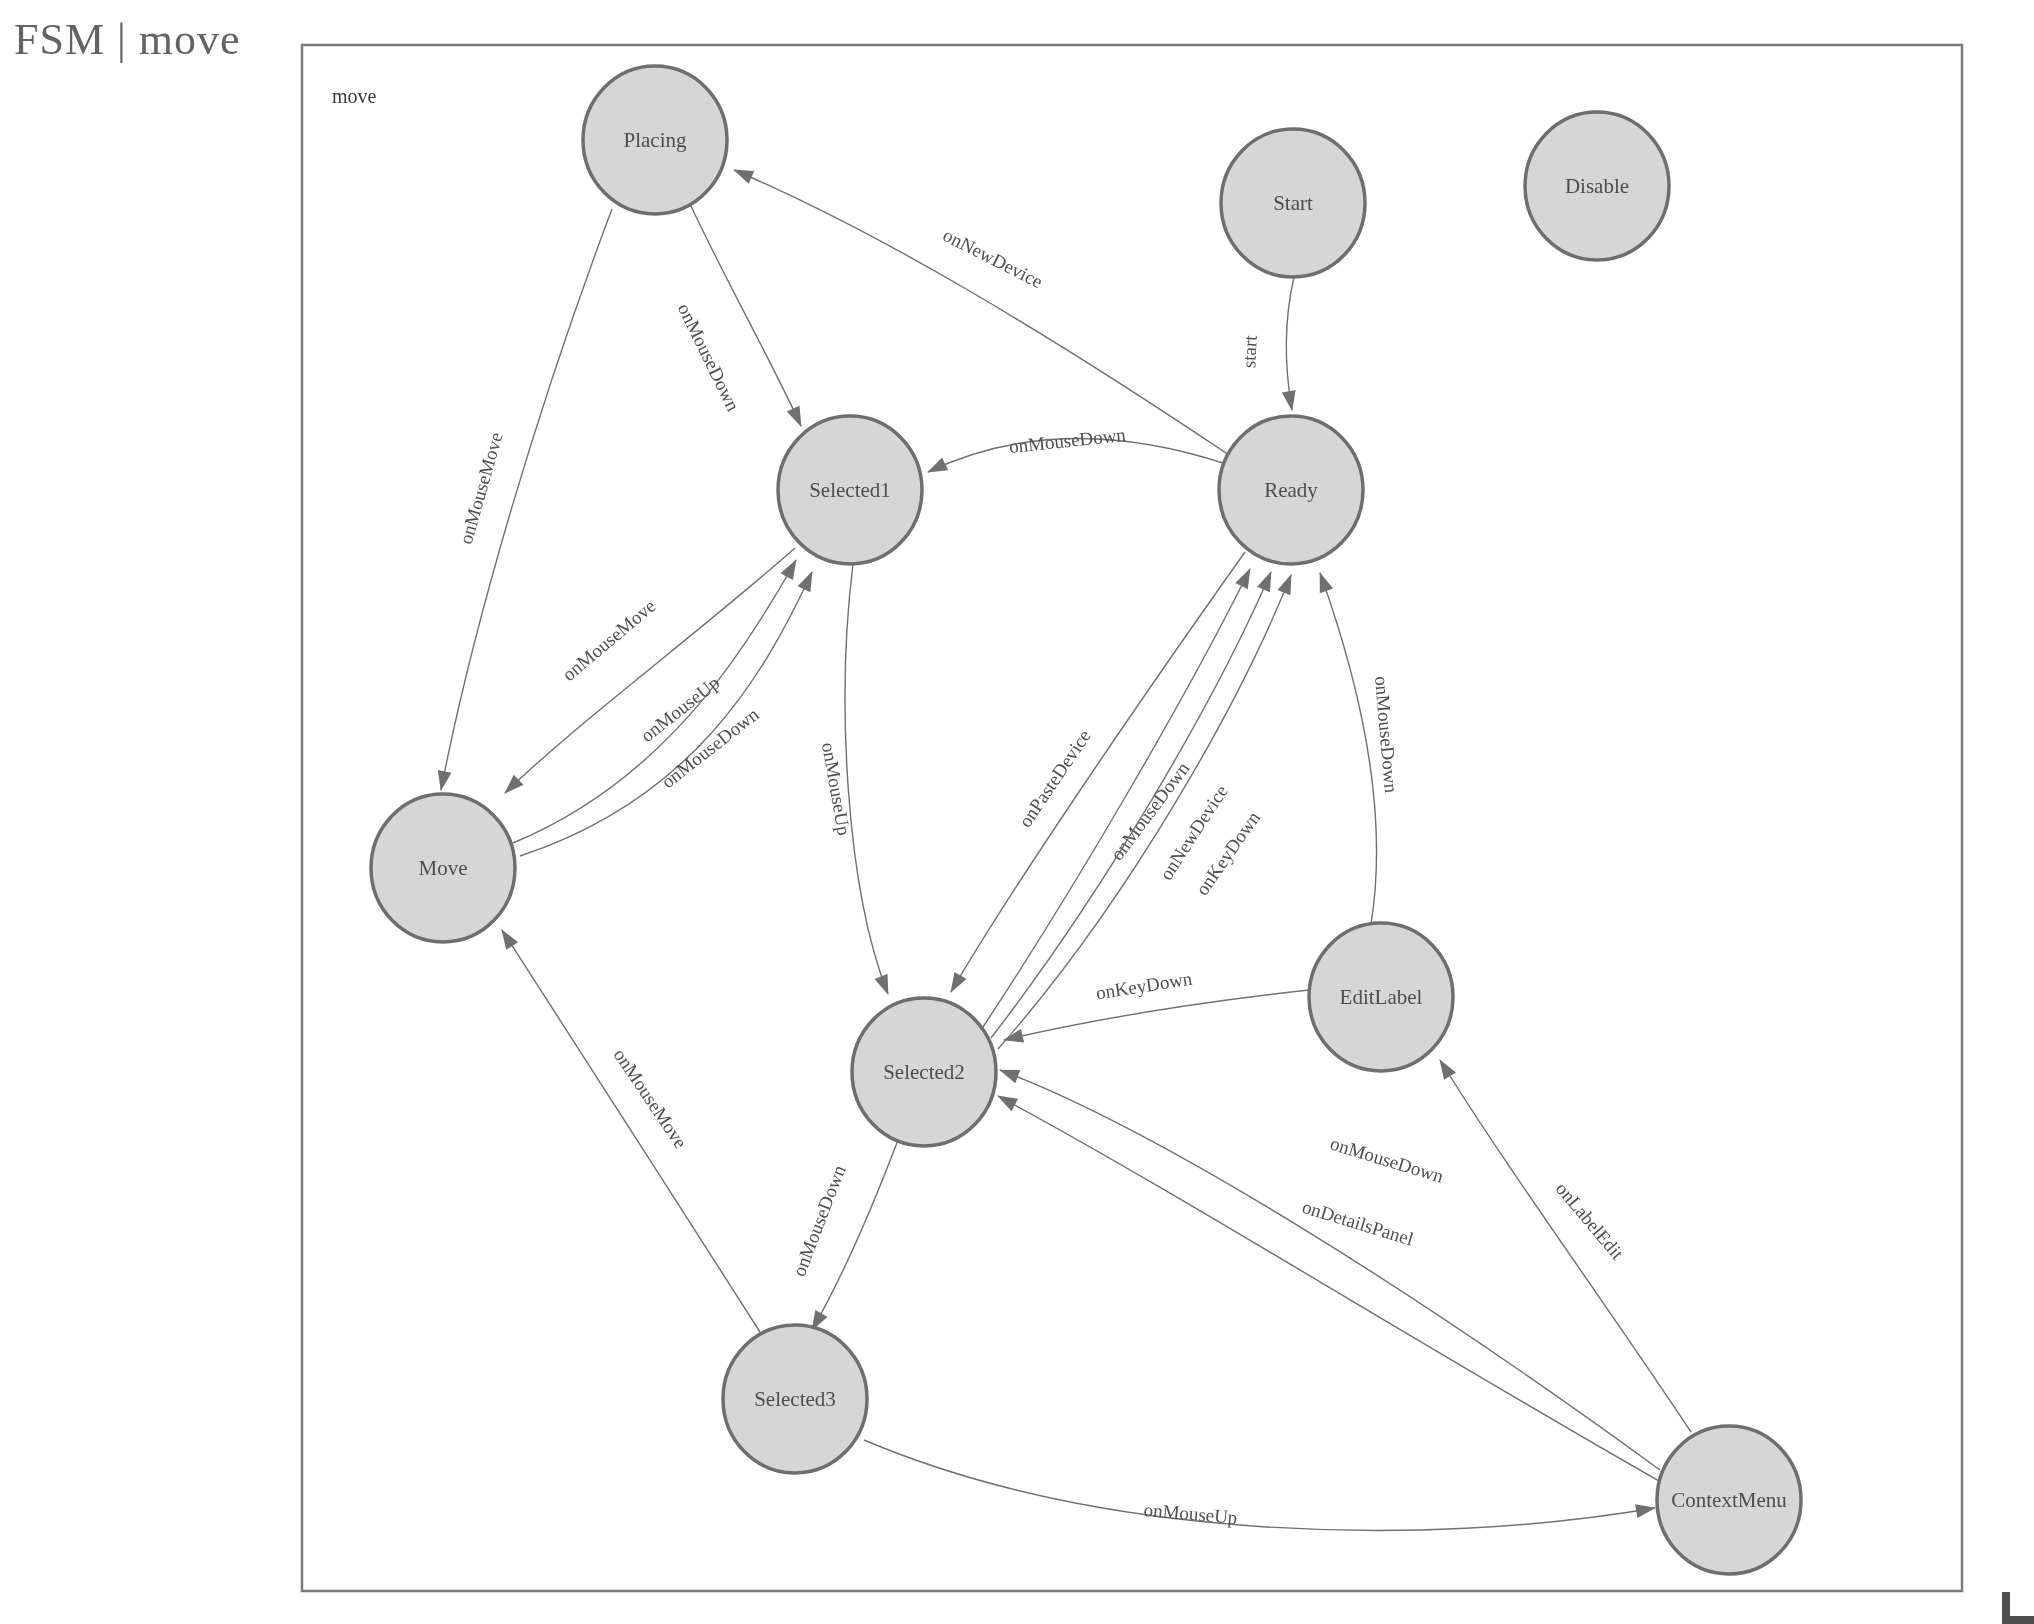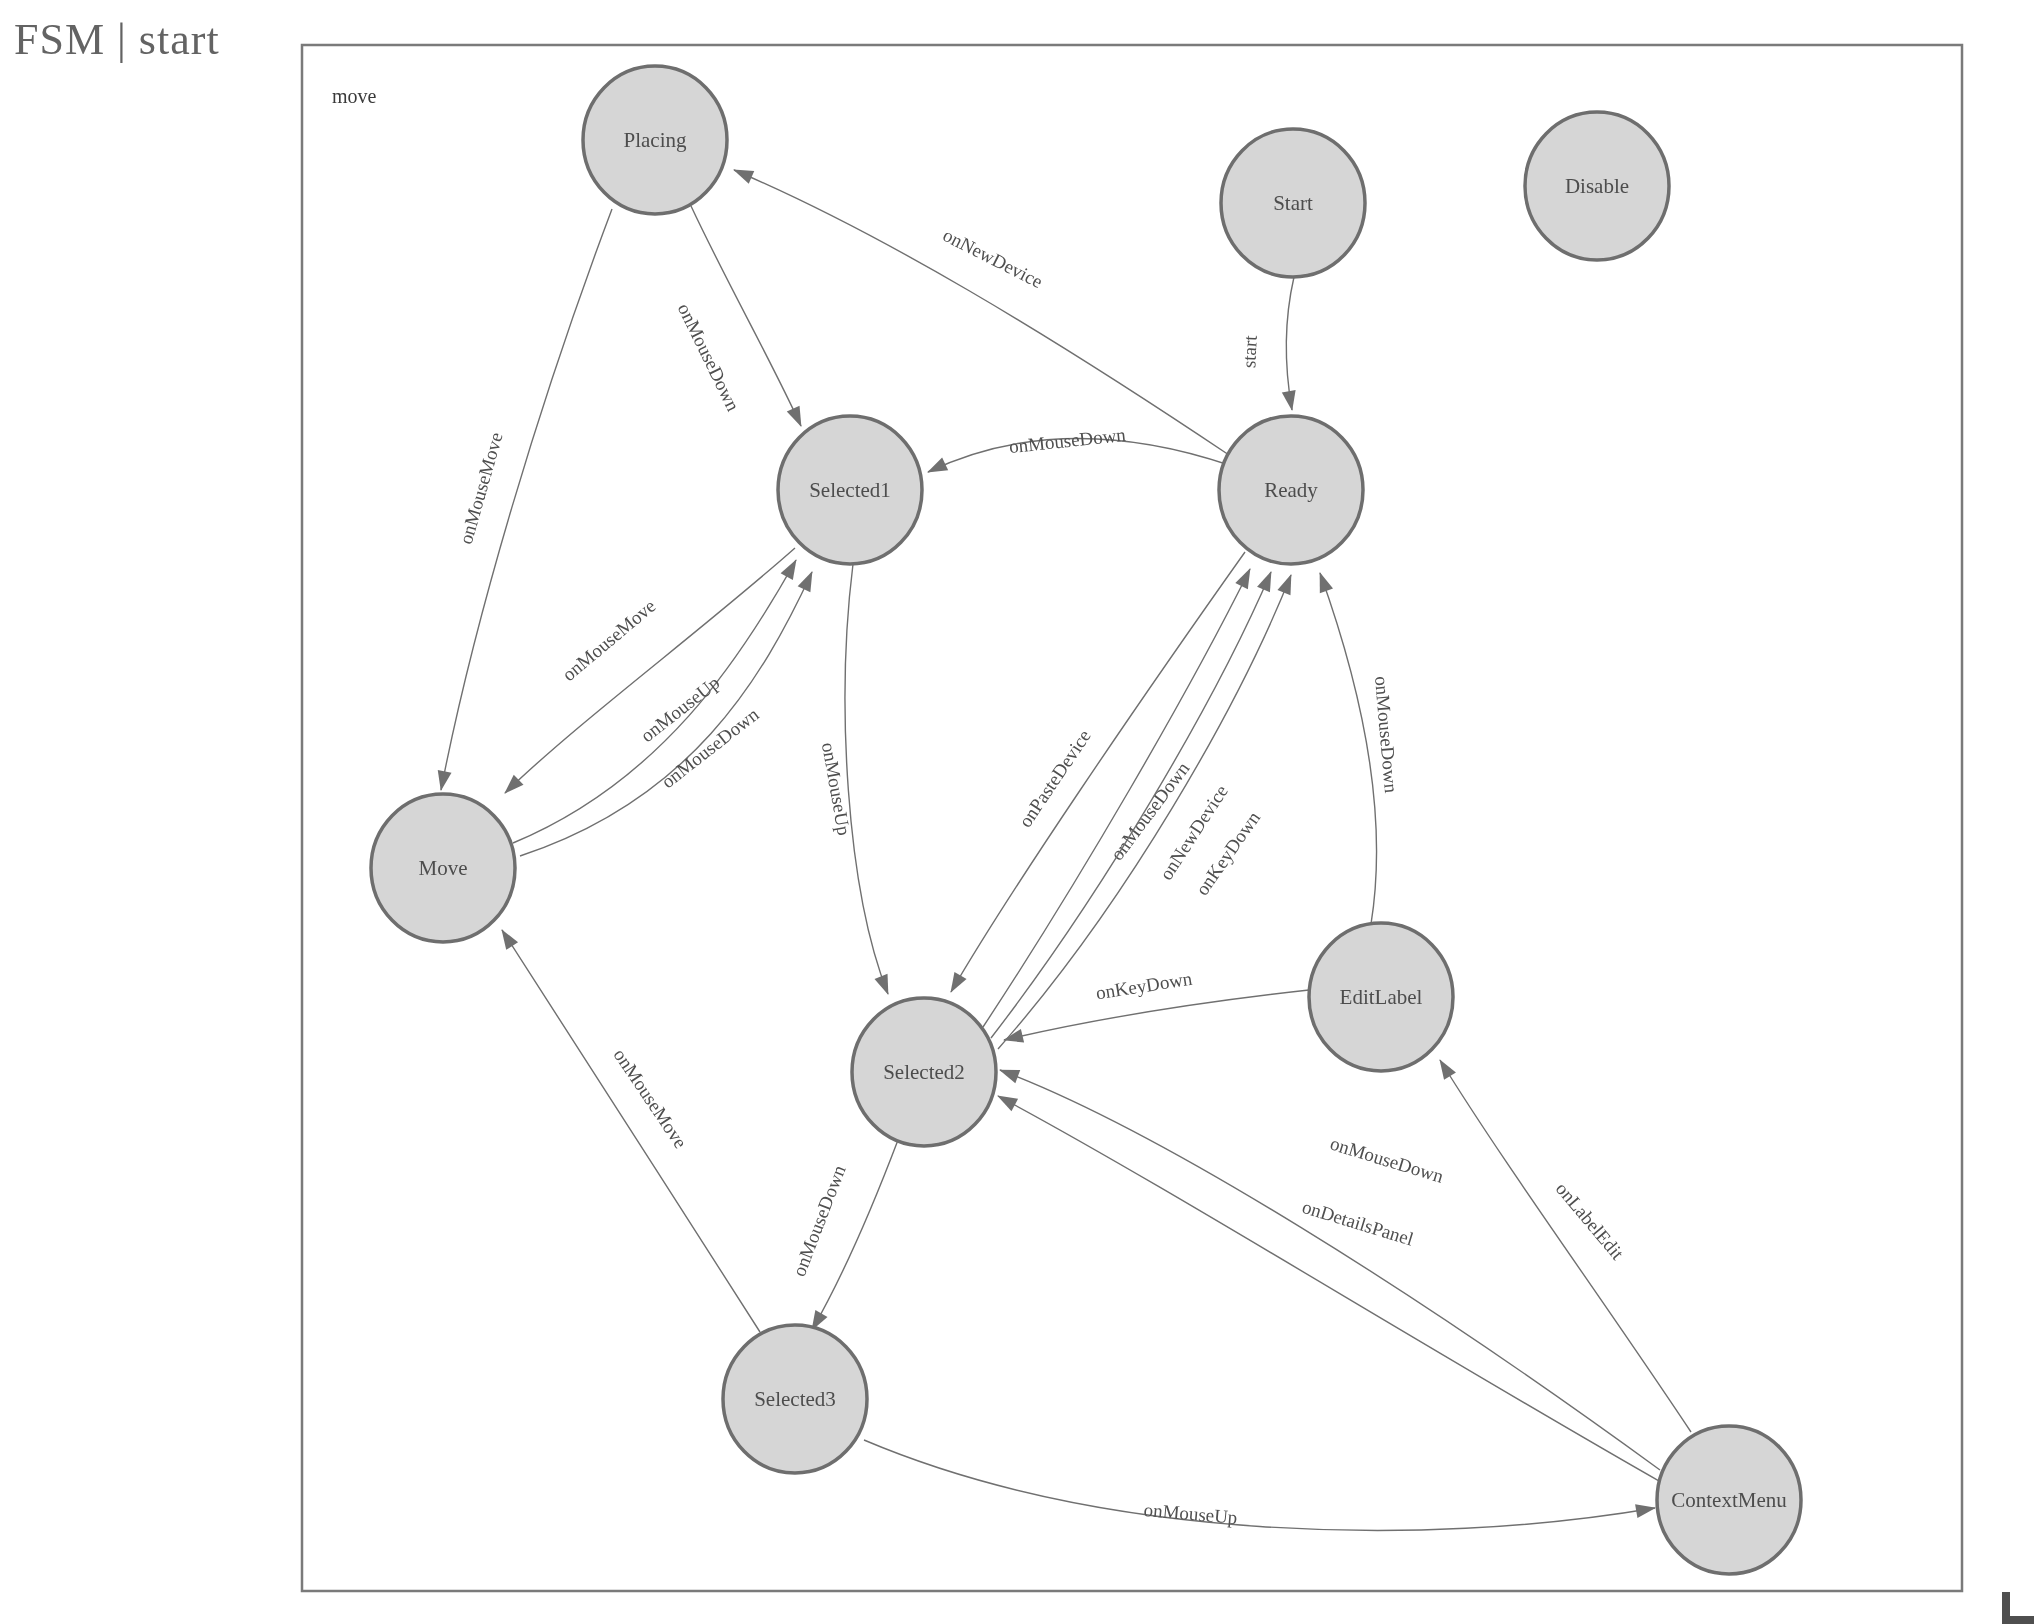--- a/index.html
+++ b/index.html
@@ -11,21 +11,21 @@
   #resize-corner{position:absolute;left:2002px;top:1592px;width:32px;height:32px;
                  box-sizing:border-box;border-left:8px solid #4f4f4f;border-bottom:8px solid #4f4f4f;}
   .node-label{font-size:21px;fill:#4d4d4d;}
   .edge-label{font-size:19px;fill:#4f4f4f;}
   #canvas-tag{font-size:20px;fill:#3a3a3a;}
 </style>
 </head>
 <body>
 
 <div id="stage">
-  <div id="page-title">FSM | start</div>
+  <div id="page-title">FSM | move</div>
   <svg id="diagram-svg" width="2034" height="1624" viewBox="0 0 2034 1624" xmlns="http://www.w3.org/2000/svg">
       <defs>
         <marker id="arrow" viewBox="0 0 24 18" refX="21" refY="9" markerWidth="24" markerHeight="18" orient="auto" markerUnits="userSpaceOnUse">
           <path d="M2,2 L22,9 L2,16 z" fill="#707070"></path>
         </marker>
       </defs>
       <rect x="302" y="45" width="1660" height="1546" fill="none" stroke="#7a7a7a" stroke-width="2.5"></rect>
       <text id="canvas-tag" x="332" y="103">move</text>
       <path d="M 1294,277 C 1283,325 1285,370 1292,410" fill="none" stroke="#707070" stroke-width="1.4" marker-end="url(#arrow)"></path>
       <text class="edge-label" text-anchor="middle" transform="translate(1256,352) rotate(-87)">start</text>

